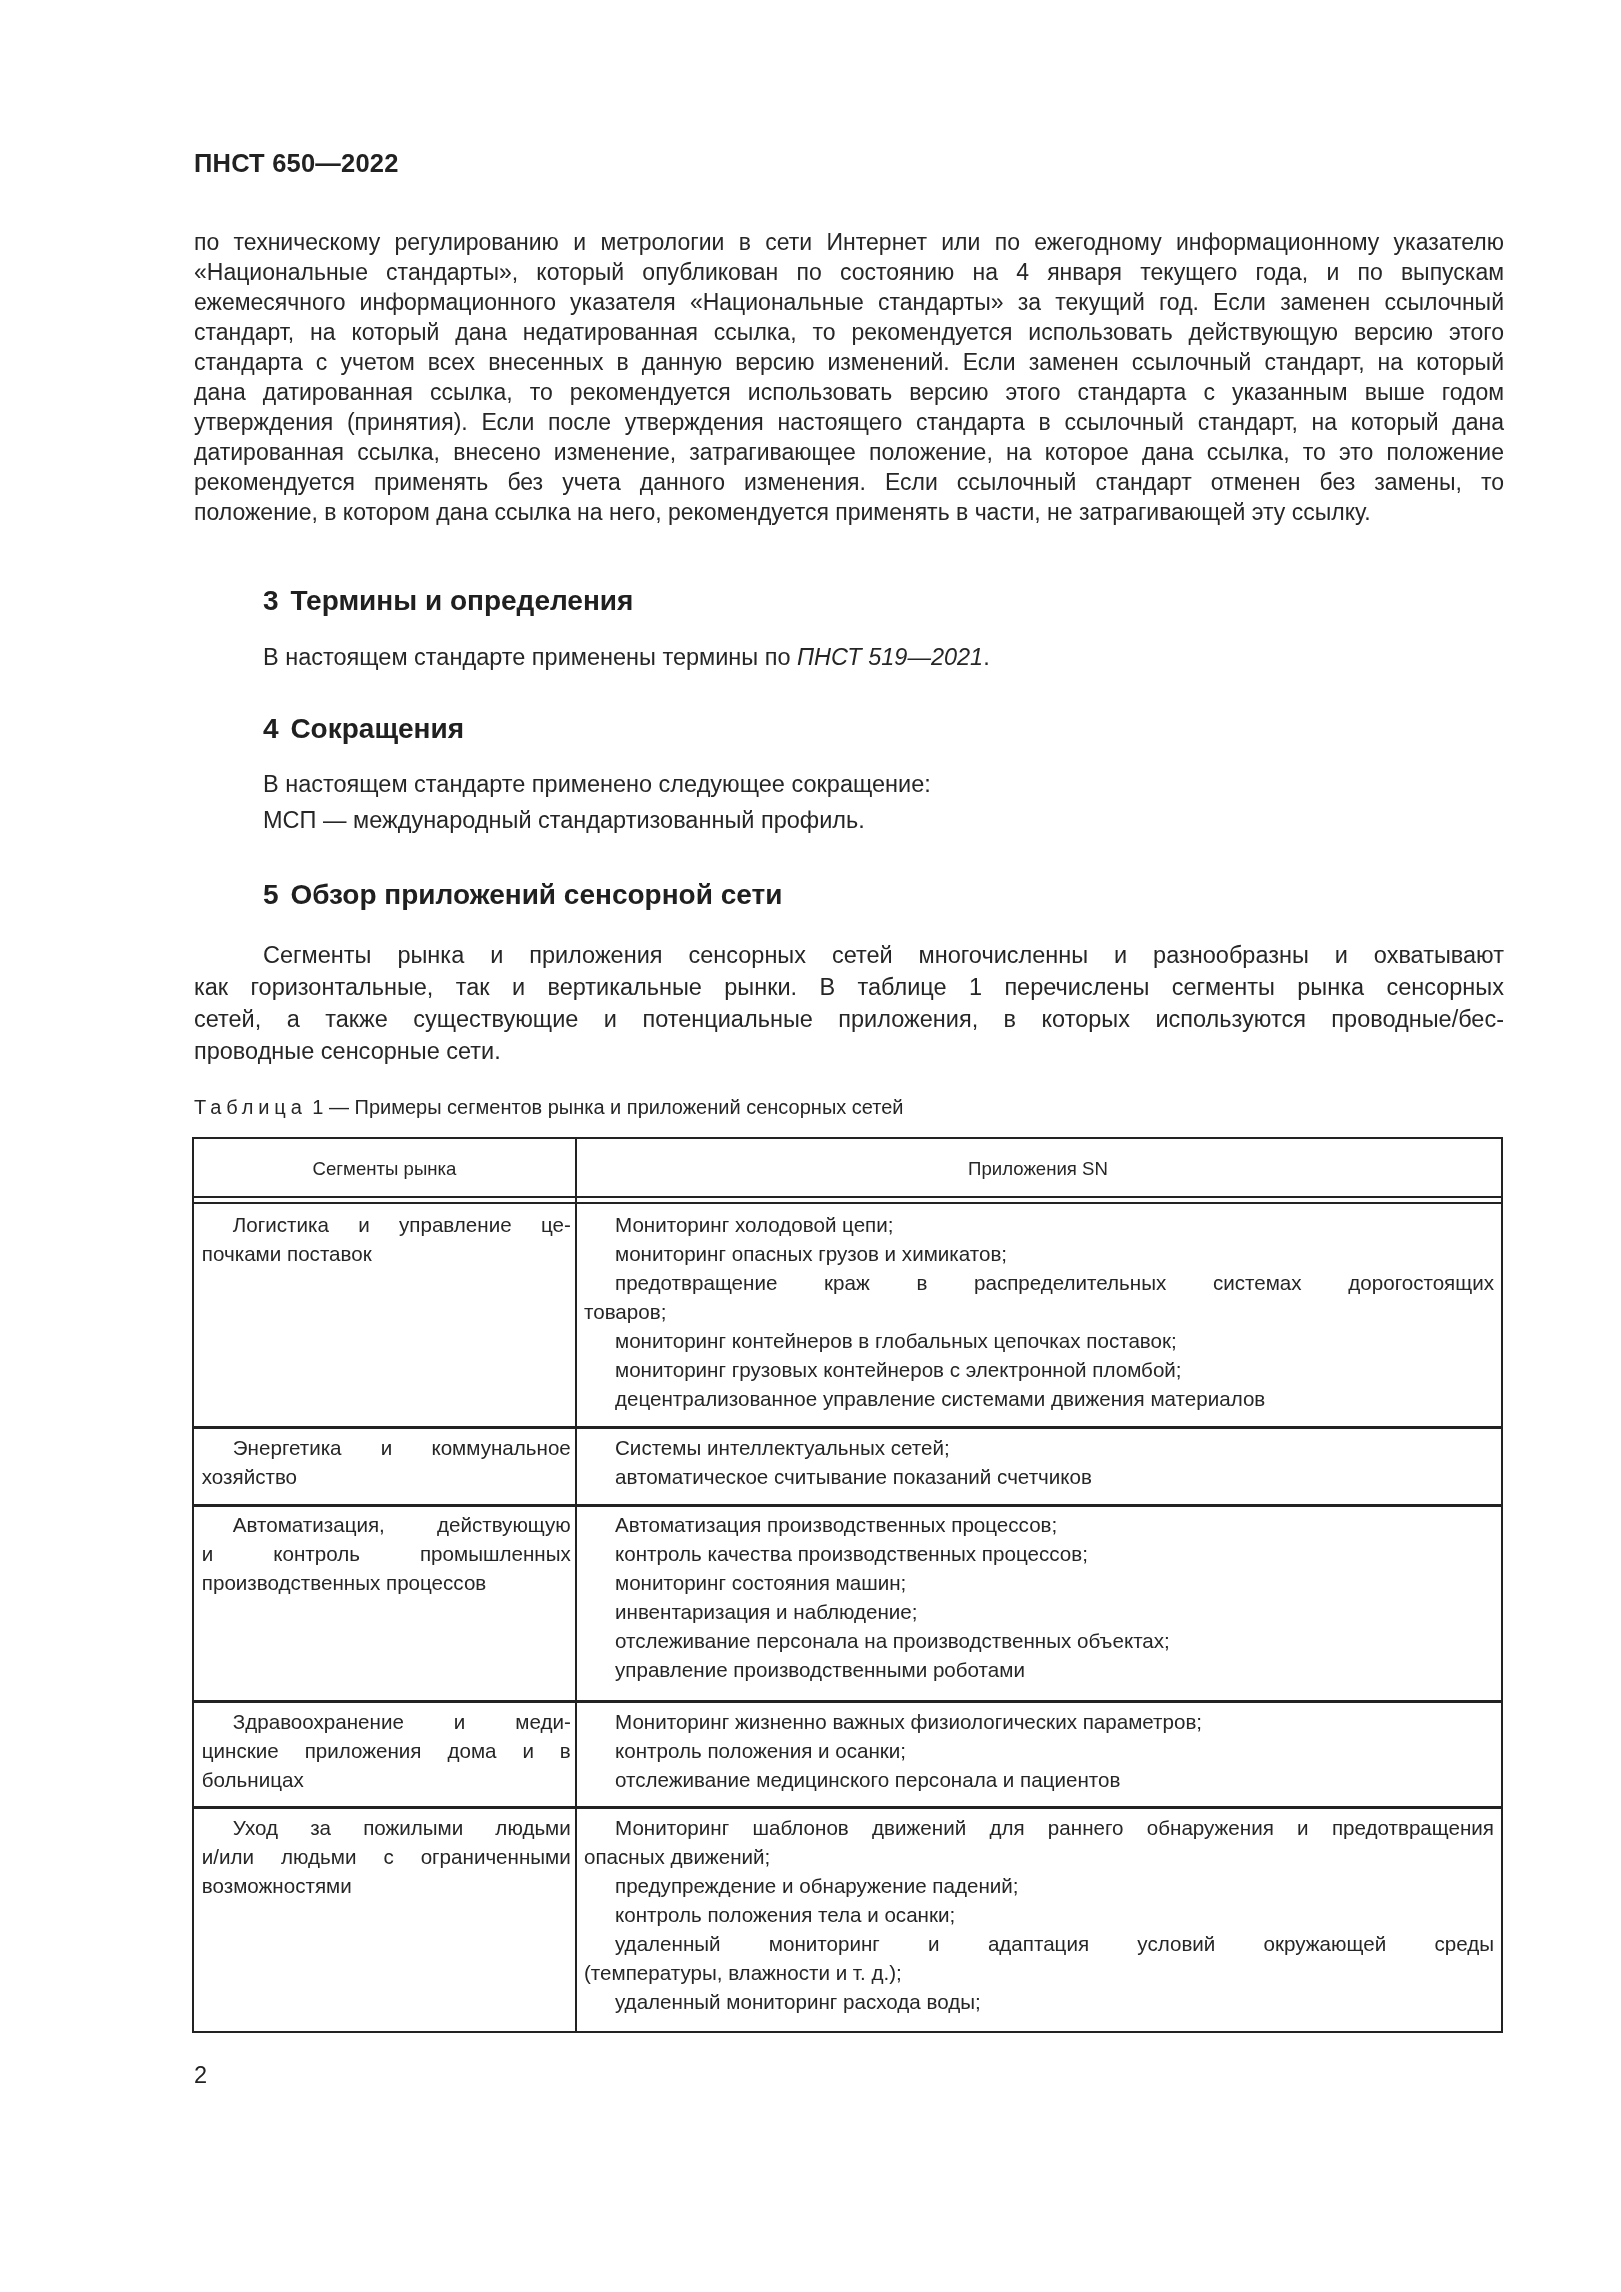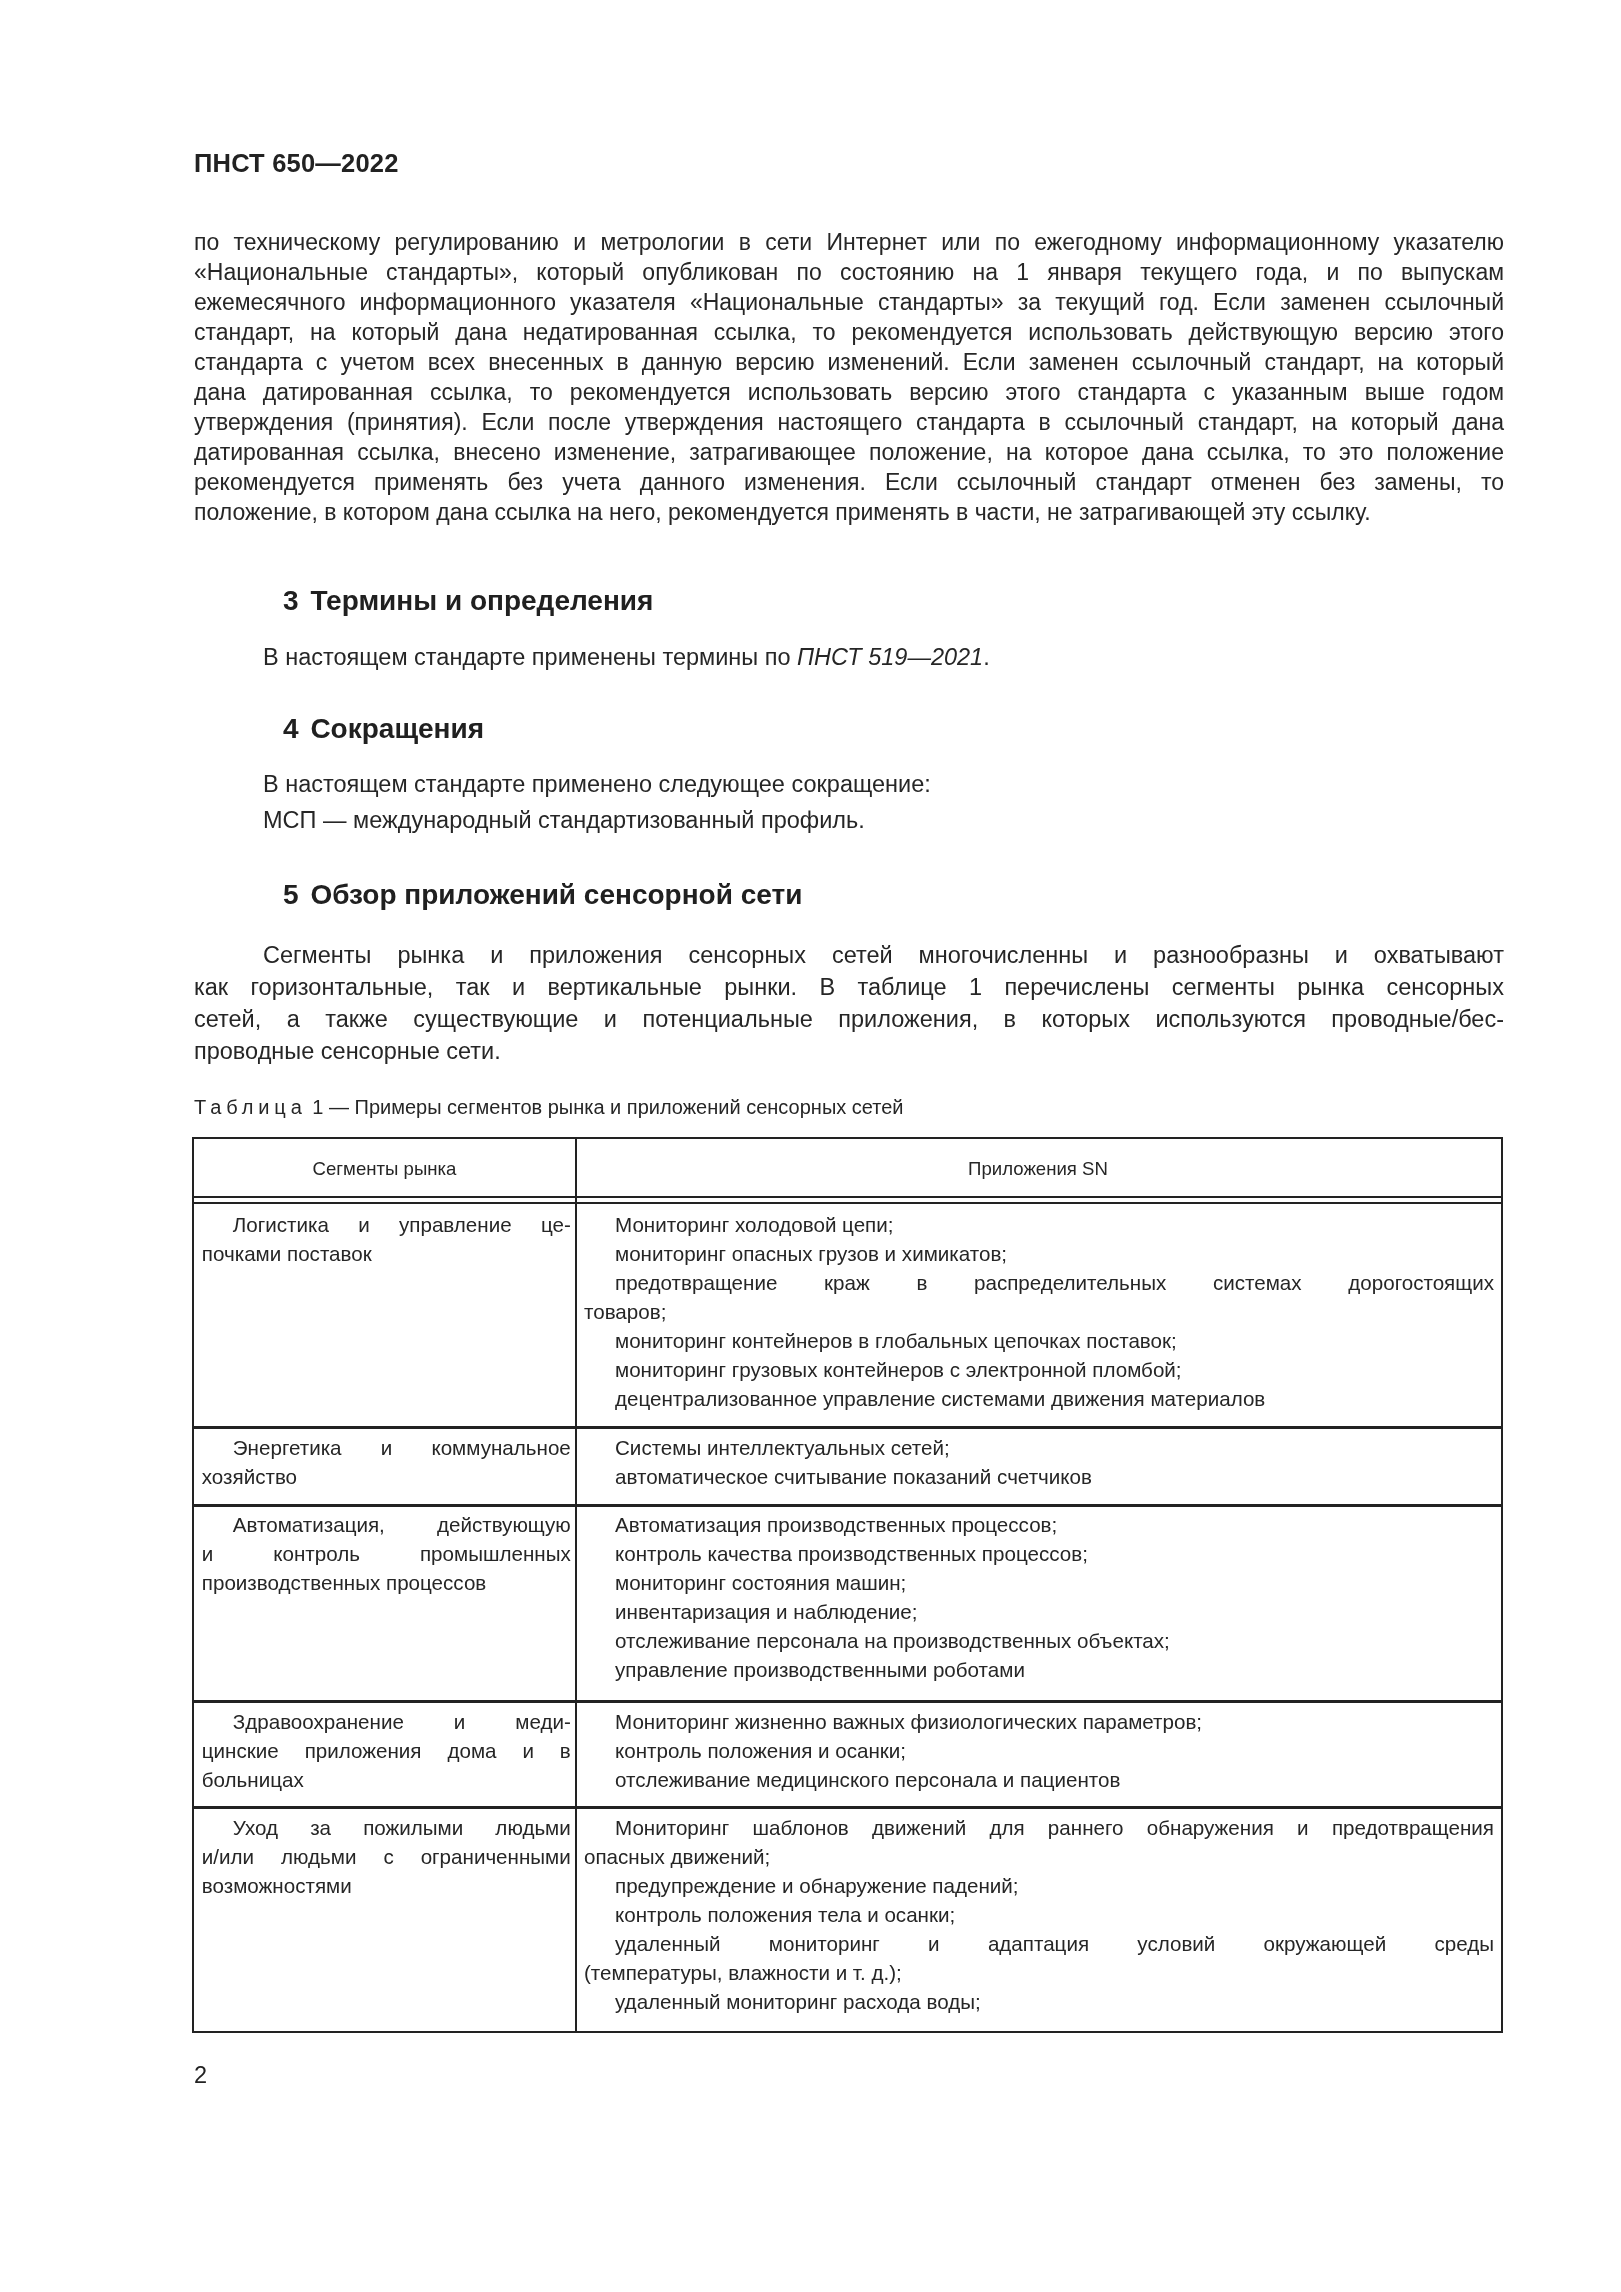--- a/index.html
+++ b/index.html
@@ -4,21 +4,21 @@
 <style>
   html, body { margin:0; padding:0; background:#ffffff; }
   body { width:1621px; height:2293px; position:relative; overflow:hidden;
          font-family:"Liberation Sans", sans-serif; color:#1e1e1e; }
   .abs { position:absolute; }
   .doc-header { left:194px; top:149px; font-size:25.5px; font-weight:bold; color:#222; letter-spacing:0.2px; }
   .para { left:194px; width:1310px; font-size:23px; line-height:30px; text-align:justify; color:#262626; }
   .para.first { top:227px; }
   .para .line { display:block; text-align:justify; text-align-last:justify; white-space:nowrap; }
   .para .line.last { text-align-last:left; }
-  .heading { left:263px; font-size:28px; font-weight:bold; color:#202020;margin-left:20px; }
+  .heading { left:263px; font-size:28px; font-weight:bold; color:#202020; }
   .heading .num { margin-right:11.8px; }
   .body-line { left:263px; font-size:23.5px; color:#262626; white-space:nowrap; }
   .body-line i { font-style:italic; }
   .indent-para { left:194px; width:1310px; font-size:23.5px; line-height:32px; color:#262626; }
   .indent-para .line { display:block; text-align:justify; text-align-last:justify; white-space:nowrap; }
   .indent-para .line.first-line { padding-left:69px; }
   .indent-para .line.last { text-align-last:left; }
   .caption { left:194px; top:1096px; font-size:20px; color:#262626; white-space:nowrap; }
   .caption .spaced { letter-spacing:4.9px; }
 
@@ -36,21 +36,21 @@
   .head-cell { position:absolute; top:0; height:43px; line-height:59px; font-size:18.6px; color:#262626; text-align:center; }
   .page-num { left:194px; top:2062px; font-size:23.5px; color:#222; }
 </style>
 </head>
 <body>
 
 <div class="abs doc-header">ПНСТ 650—2022</div>
 
 <div class="abs para first">
   <span class="line">по техническому регулированию и метрологии в сети Интернет или по ежегодному информационному указателю</span>
-  <span class="line">«Национальные стандарты», который опубликован по состоянию на 1 января текущего года, и по выпускам</span>
+  <span class="line">«Национальные стандарты», который опубликован по состоянию на 4 января текущего года, и по выпускам</span>
   <span class="line">ежемесячного информационного указателя «Национальные стандарты» за текущий год. Если заменен ссылочный</span>
   <span class="line">стандарт, на который дана недатированная ссылка, то рекомендуется использовать действующую версию этого</span>
   <span class="line">стандарта с учетом всех внесенных в данную версию изменений. Если заменен ссылочный стандарт, на который</span>
   <span class="line">дана датированная ссылка, то рекомендуется использовать версию этого стандарта с указанным выше годом</span>
   <span class="line">утверждения (принятия). Если после утверждения настоящего стандарта в ссылочный стандарт, на который дана</span>
   <span class="line">датированная ссылка, внесено изменение, затрагивающее положение, на которое дана ссылка, то это положение</span>
   <span class="line">рекомендуется применять без учета данного изменения. Если ссылочный стандарт отменен без замены, то</span>
   <span class="line last">положение, в котором дана ссылка на него, рекомендуется применять в части, не затрагивающей эту ссылку.</span>
 </div>
 

